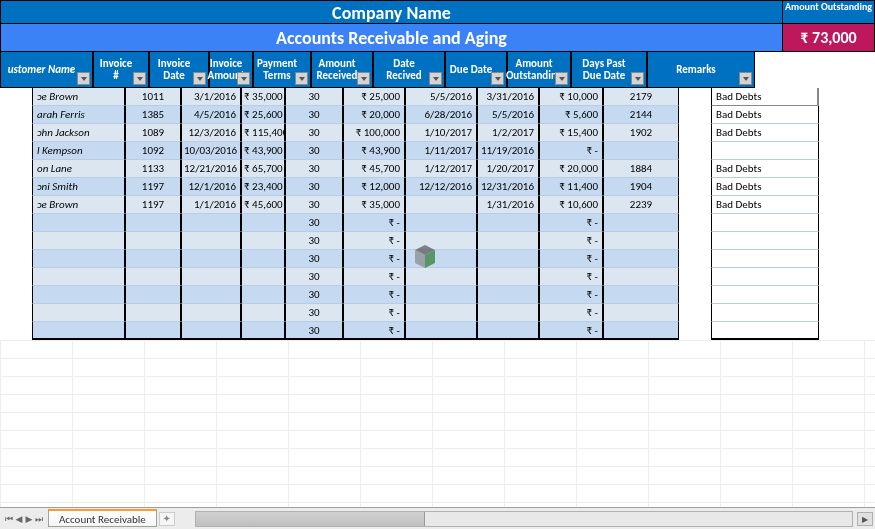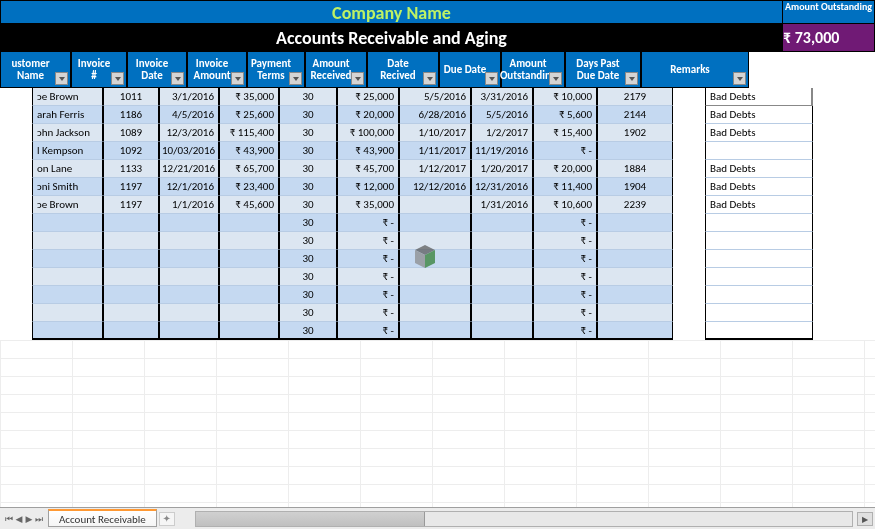--- a/index.html
+++ b/index.html
@@ -1,37 +1,37 @@
 <!DOCTYPE html>
 <html><head>
 <meta charset="utf-8">
 <style>
 * { box-sizing: border-box; margin: 0; padding: 0; }
 body { font-family: Calibri, Arial, sans-serif; font-size: 11px; background: #fff; width: 875px; height: 529px; overflow: hidden; position: relative; }
 .container { width: 875px; height: 529px; display: flex; flex-direction: column; }
 .title-row { display: flex; height: 24px; }
-.title-main { flex: 1; background: #0070c0; color: #bef264; font-weight: bold; font-size: 18px; text-align: center; line-height: 24px; border: 1px solid #000; }
+.title-main { flex: 1; background: #0070c0; color: #ffffff; font-weight: bold; font-size: 18px; text-align: center; line-height: 24px; border: 1px solid #000; }
 .title-amt { width: 92px; background: #0070c0; color: #fff; font-weight: bold; font-size: 10px; text-align: center; line-height: 12px; border: 1px solid #000; border-left: none; padding-top: 0; }
 .subtitle-row { display: flex; height: 28px; }
-.subtitle-main { flex: 1; background: #000000; color: #fff; font-weight: bold; font-size: 18px; text-align: center; line-height: 28px; border: 1px solid #000; border-top: none; }
-.subtitle-total { width: 92px; background: #701a75; color: #fff; font-weight: bold; font-size: 16px; text-align: left; line-height: 28px; border: 1px solid #000; border-top: none; border-left: none; }
+.subtitle-main { flex: 1; background: #3b82f6; color: #fff; font-weight: bold; font-size: 18px; text-align: center; line-height: 28px; border: 1px solid #000; border-top: none; }
+.subtitle-total { width: 92px; background: #be185d; color: #fff; font-weight: bold; font-size: 16px; text-align: center; line-height: 28px; border: 1px solid #000; border-top: none; border-left: none; }
 .header-row { display: flex; height: 36px; }
 .hcell { background: #0070c0; color: #fff; font-weight: bold; font-size: 11px; text-align: center; border: 1px solid #000; border-top: none; display: flex; align-items: center; justify-content: center; position: relative; padding: 2px 12px 2px 2px; line-height: 12px; }
 .filter-btn { position: absolute; right: 2px; bottom: 2px; width: 13px; height: 13px; background: #d4d4d4; border: 1px solid #888; display: flex; align-items: center; justify-content: center; cursor: pointer; }
 .filter-btn::after { content: ''; width: 0; height: 0; border-left: 3px solid transparent; border-right: 3px solid transparent; border-top: 4px solid #555; }
 .data-row { display: flex; height: 18px; }
 .dcell { border-left: 1px solid #000; border-right: 1px solid #000; border-bottom: 1px solid #b8cce4; text-align: center; font-size: 11px; line-height: 18px; overflow: hidden; white-space: nowrap; padding: 0 2px; }
 .data-row.alt .dcell { background: #c5d9f1; }
 .data-row.norm .dcell { background: #dce6f1; }
 .dcell.left { text-align: left; padding-left: 4px; margin-left: 32px; }
 .dcell.right { text-align: right; padding-right: 4px; }
 .dcell.remarks { background: #fff !important; text-align: left; padding-left: 4px; }
 .data-row:first-of-type .dcell.remarks { border-bottom: 1px solid #888; border-right: 2px solid #888; }
 .last-data-row .dcell { border-bottom: 2px solid #000; }
-.c0 { width: 71px; } .c1 { width: 56px; } .c2 { width: 60px; } .c3 { width: 60px; } .c4 { width: 58px; } .c5 { width: 62px; } .c6 { width: 72px; } .c7 { width: 62px; } .c8 { width: 64px; } .c9 { width: 76px; } .c10 { width: 108px; }
+.c0 { width: 93px; font-style: italic; } .c1 { width: 56px; } .c2 { width: 60px; } .c3 { width: 44px; } .c4 { width: 58px; } .c5 { width: 62px; } .c6 { width: 72px; } .c7 { width: 62px; } .c8 { width: 64px; } .c9 { width: 76px; } .c10 { width: 108px; }
 .watermark { position: absolute; left: 410px; top: 245px; width: 30px; height: 25px; opacity: 0.7; }
 .grid-area { flex: 1; background: #fff; position: relative; }
 .grid-area::before { content: ''; position: absolute; inset: 0; background-image: linear-gradient(#d4d4d4 1px, transparent 1px), linear-gradient(90deg, #d4d4d4 1px, transparent 1px); background-size: 72px 18px; opacity: 0.4; }
 .sheet-tabs { height: 22px; background: #ececec; border-top: 1px solid #9f9f9f; display: flex; align-items: center; padding-left: 4px; font-size: 11px; }
 .nav-btns { display: flex; gap: 0; margin-right: 4px; }
 .nav-btn { width: 10px; height: 14px; display: flex; align-items: center; justify-content: center; color: #666; cursor: pointer; font-size: 9px; }
 .tab { background: linear-gradient(#fff, #f5f5f5); border: 1px solid #9f9f9f; border-top: 2px solid #ff9933; padding: 2px 10px; height: 18px; line-height: 14px; color: #333; margin-top: -1px; cursor: pointer; }
 .tab-add { margin-left: 2px; color: #888; cursor: pointer; width: 16px; height: 14px; display: flex; align-items: center; justify-content: center; border: 1px solid #ccc; background: #f5f5f5; font-size: 10px; }
 .hscroll { flex: 1; height: 16px; background: #e8e8e8; margin: 2px 4px 2px 20px; border: 1px solid #b0b0b0; position: relative; }
 .hscroll-thumb { position: absolute; left: 0; top: 0; width: 35%; height: 100%; background: linear-gradient(#d0d0d0, #c0c0c0); border-right: 1px solid #999; }
@@ -71,21 +71,21 @@
         <div class="dcell c4">30</div>
         <div class="dcell c5 right">₹   25,000</div>
         <div class="dcell c6 right">5/5/2016</div>
         <div class="dcell c7 right">3/31/2016</div>
         <div class="dcell c8 right">₹   10,000</div>
         <div class="dcell c9">2179</div>
         <div class="dcell c10 left remarks">Bad Debts</div>
       </div>
       <div class="data-row alt">
         <div class="dcell c0 left">arah Ferris</div>
-        <div class="dcell c1">1186</div>
+        <div class="dcell c1">1385</div>
         <div class="dcell c2 right">4/5/2016</div>
         <div class="dcell c3 right">₹   25,600</div>
         <div class="dcell c4">30</div>
         <div class="dcell c5 right">₹   20,000</div>
         <div class="dcell c6 right">6/28/2016</div>
         <div class="dcell c7 right">5/5/2016</div>
         <div class="dcell c8 right">₹     5,600</div>
         <div class="dcell c9">2144</div>
         <div class="dcell c10 left remarks">Bad Debts</div>
       </div>

